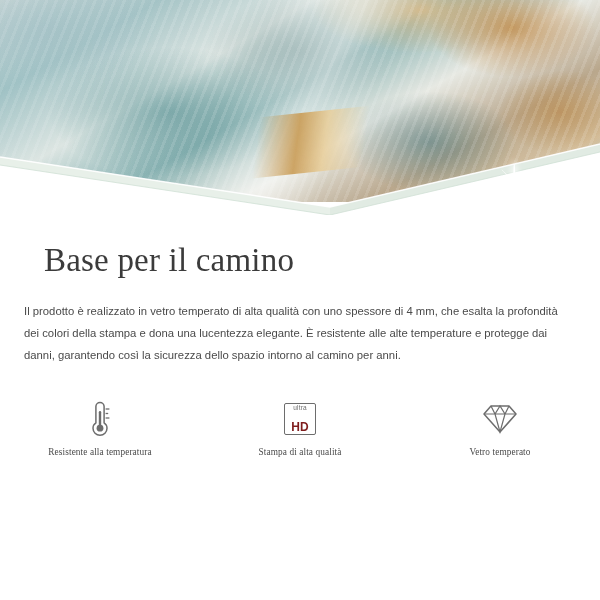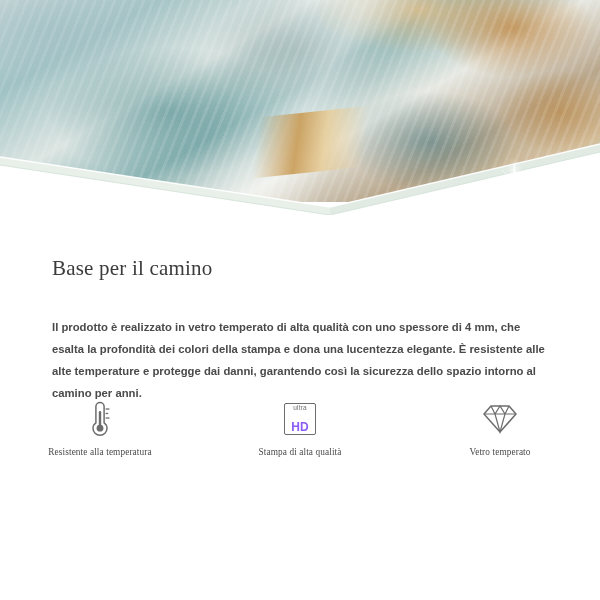--- a/index.html
+++ b/index.html
@@ -91,38 +91,37 @@
   .sparkle .d2 { left: 0; top: 50%; width: 100%; height: 1px; transform: translateY(-50%) rotate(-45deg); opacity: .8; }
 
   
   .content {
     position: absolute;
     left: 0;
     top: 215px;
     width: 600px;
   }
   .headline {
-    margin: 16px;
+    margin: 8px;
     padding: 22px 36px 0 36px;
     font-family: "Liberation Serif", serif;
     font-weight: 400;
-    font-size: 21px;
+    font-size: 33px;
     line-height: 31px;
     color: #3b3b3b;
     letter-spacing: .2px;
   }
   .headline .line2 { display: block; }
 
   .paragraph {
-    margin: 16px;
-    padding: 16px 36px 0 36px;
+    margin: 0;
+    padding: 16px 36px 0 24px;
     font-size: 11.3px;
     line-height: 22px;
     color: #4a4a4a;
-    font-weight: bold;
   }
 
   
   .features {
     position: absolute;
     left: 0;
     top: 392px;
     width: 600px;
     display: grid;
     grid-template-columns: repeat(3, 1fr);
@@ -156,21 +155,21 @@
     height: 30px;
     border: 1.6px solid #6d6d6d;
     border-radius: 2px;
     display: flex;
     flex-direction: column;
     align-items: center;
     justify-content: center;
     line-height: 1;
   }
   .ultrahd-box .u1 { font-size: 6.5px; color: #6d6d6d; letter-spacing: .2px; }
-  .ultrahd-box .u2 { font-size: 12px; font-weight: bold; color: #8b5cf6; margin-top: 10px; }
+  .ultrahd-box .u2 { font-size: 12px; font-weight: bold; color: #7f1d1d; margin-top: 10px; }
 
   svg { display: block; }
 </style>
 </head>
 <body>
 
 <div class="page">
 
   <div class="hero">
     <div class="hero-art"></div>

